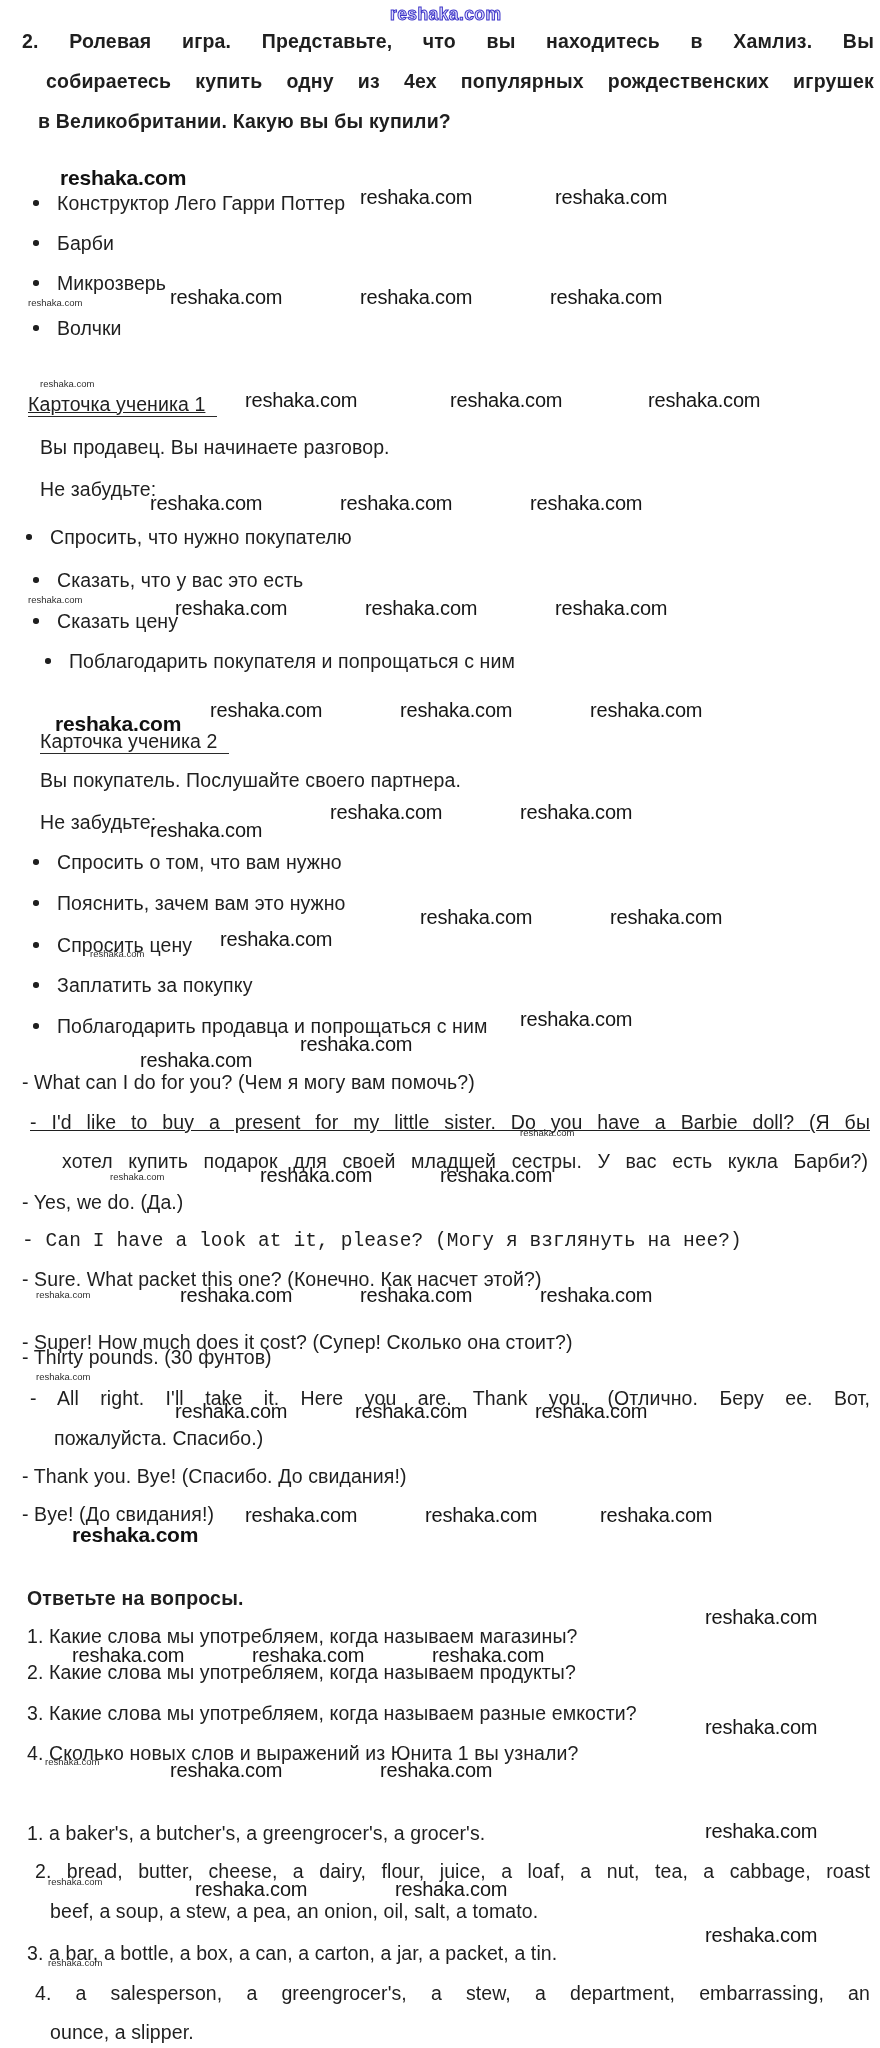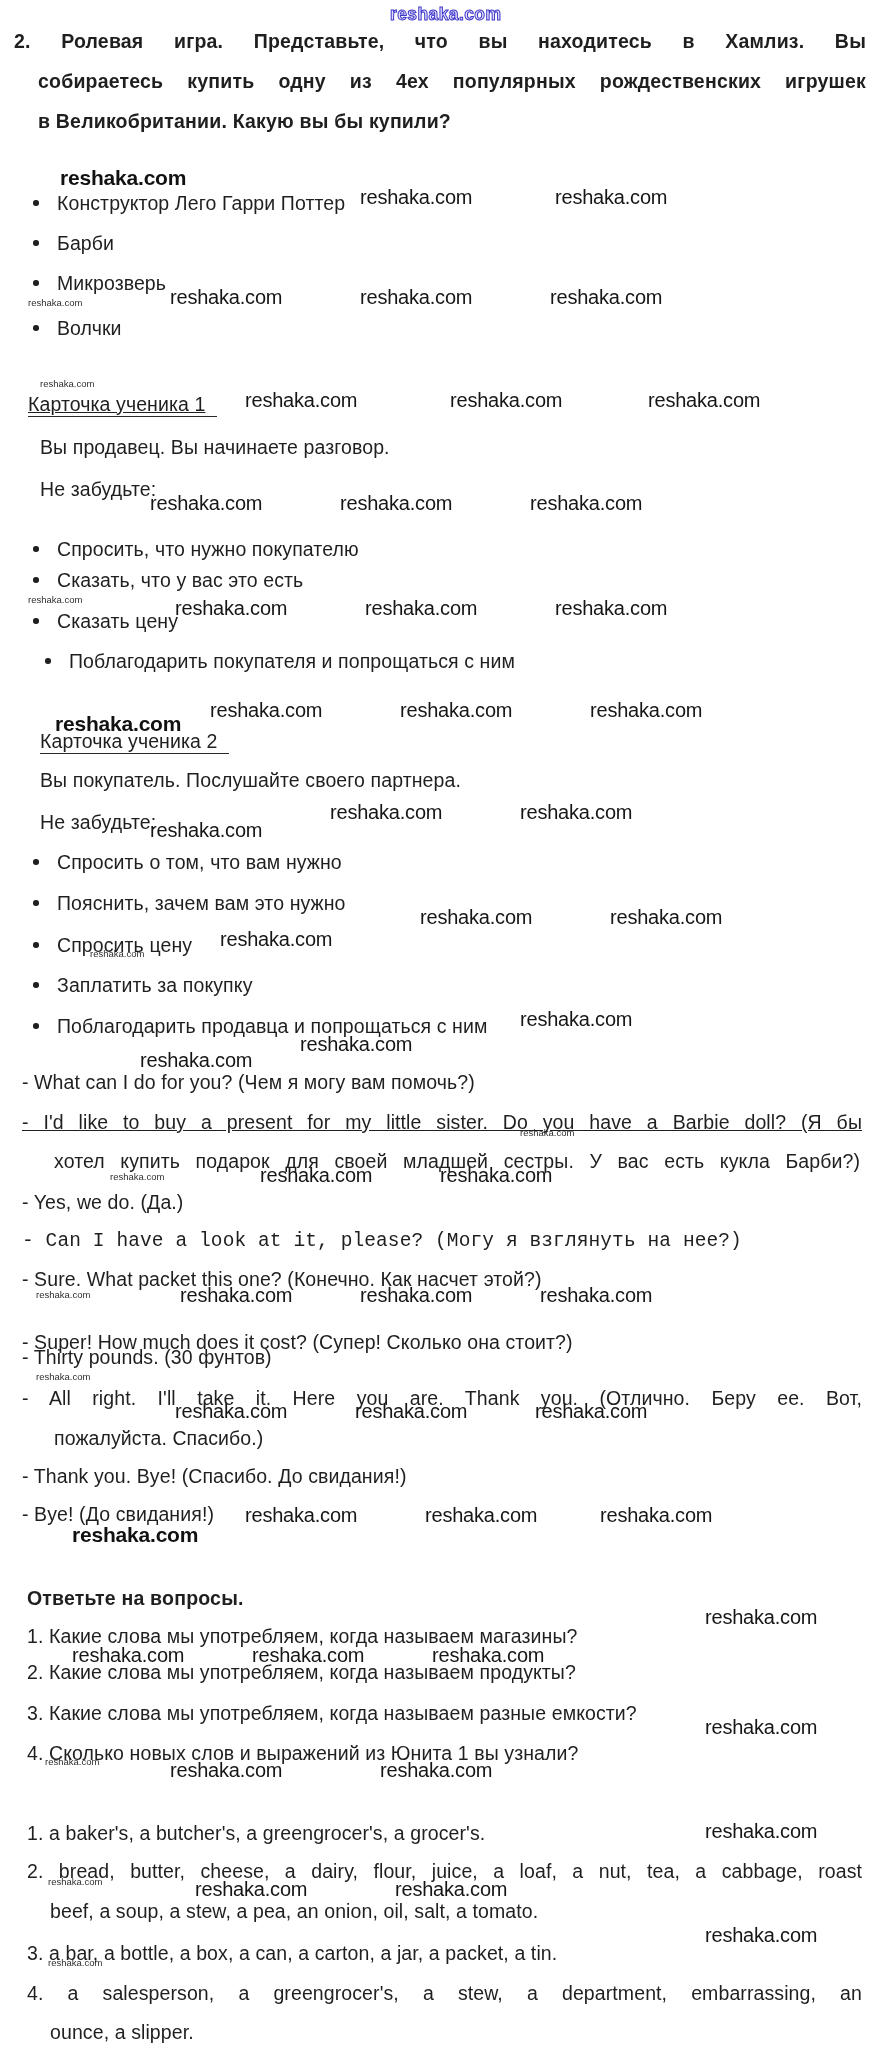--- a/index.html
+++ b/index.html
@@ -17,20 +17,21 @@
     font-size:19.5px;
     line-height:1.15;
     color:#1f1f1f;
     letter-spacing:0.1px;
   }
   .ln.b{font-weight:700;letter-spacing:0.2px;}
   .ln.j{
     white-space:normal;
     text-align:justify;
     text-align-last:justify;
+    margin-left:8px;
   }
   .ln.u{
     border-bottom:1.6px solid #2a2a2a;
     padding-right:12px;
     padding-bottom:1px;
   }
   .dot{
     position:absolute;
     left:-24px;top:8px;
     width:5.5px;height:5.5px;
@@ -141,21 +142,21 @@
       <div class="ln j b" style="left: 14px; top: 30px; width: 852px;">2. Ролевая игра. Представьте, что вы находитесь в Хамлиз. Вы</div>
       <div class="ln j b" style="left: 38px; top: 70px; width: 828px;">собираетесь купить одну из 4ех популярных рождественских игрушек</div>
       <div class="ln b" style="left: 38px; top: 110px;">в Великобритании. Какую вы бы купили?</div>
       <div class="ln" style="left: 57px; top: 192px;">Конструктор Лего Гарри Поттер<span class="dot"></span></div>
       <div class="ln" style="left: 57px; top: 232px;">Барби<span class="dot"></span></div>
       <div class="ln" style="left: 57px; top: 272px;">Микрозверь<span class="dot"></span></div>
       <div class="ln" style="left: 57px; top: 317px;">Волчки<span class="dot"></span></div>
       <div class="ln u" style="left: 28px; top: 393px; text-decoration: underline;">Карточка ученика 1</div>
       <div class="ln" style="left: 40px; top: 436px;">Вы продавец. Вы начинаете разговор.</div>
       <div class="ln" style="left: 40px; top: 478px;">Не забудьте:</div>
-      <div class="ln" style="left: 57px; top: 526px; margin-top: 12px;">Спросить, что нужно покупателю<span class="dot"></span></div>
+      <div class="ln" style="left: 50px; top: 526px;">Спросить, что нужно покупателю<span class="dot"></span></div>
       <div class="ln" style="left: 57px; top: 569px;">Сказать, что у вас это есть<span class="dot"></span></div>
       <div class="ln" style="left: 57px; top: 610px;">Сказать цену<span class="dot"></span></div>
       <div class="ln" style="left: 57px; top: 650px; margin-left: 12px;">Поблагодарить покупателя и попрощаться с ним<span class="dot"></span></div>
       <div class="ln u" style="left: 40px; top: 730px;">Карточка ученика 2</div>
       <div class="ln" style="left: 40px; top: 769px;">Вы покупатель. Послушайте своего партнера.</div>
       <div class="ln" style="left: 40px; top: 811px;">Не забудьте:</div>
       <div class="ln" style="left: 57px; top: 851px;">Спросить о том, что вам нужно<span class="dot"></span></div>
       <div class="ln" style="left: 57px; top: 892px;">Пояснить, зачем вам это нужно<span class="dot"></span></div>
       <div class="ln" style="left: 57px; top: 934px;">Спросить цену<span class="dot"></span></div>
       <div class="ln" style="left: 57px; top: 974px;">Заплатить за покупку<span class="dot"></span></div>

